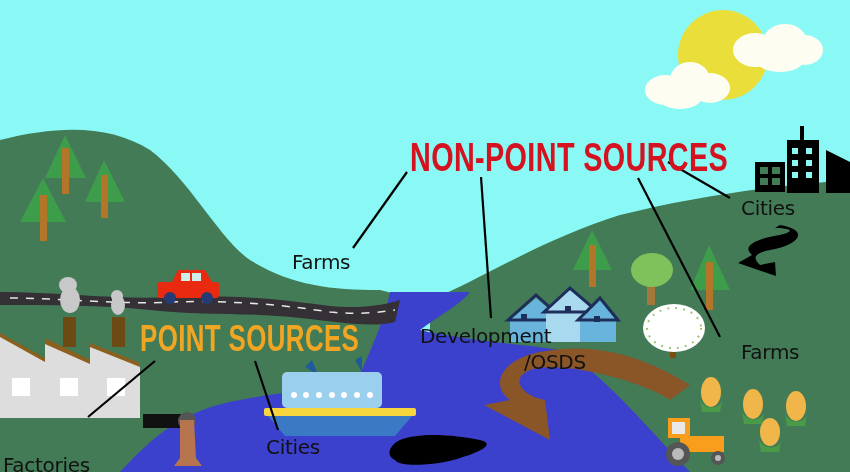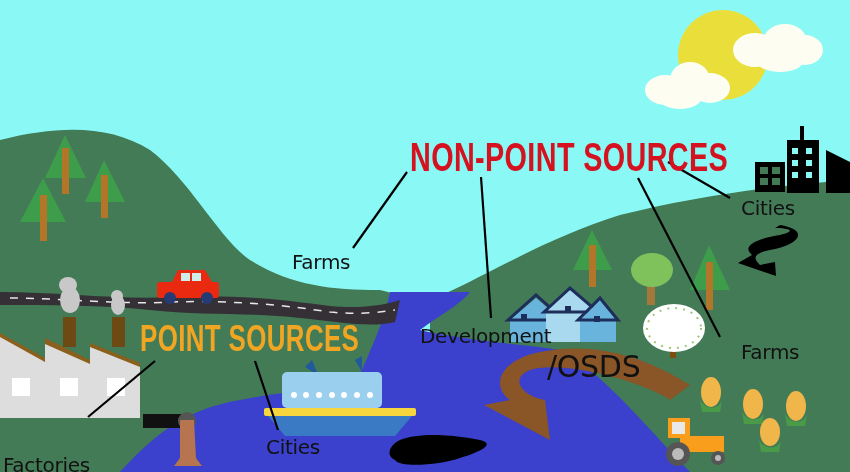--- a/index.html
+++ b/index.html
@@ -198,17 +198,17 @@
     <line x1="155" y1="361" x2="88" y2="417"></line>
     <line x1="255" y1="361" x2="278" y2="430"></line>
   </g>
 </svg>
 
 <div class="head np" style="left:410px;top:137px;">NON-POINT SOURCES</div>
 <div class="head p" style="left:140px;top:321px;">POINT SOURCES</div>
 
 <div class="lbl small" style="left:292px;top:252px;">Farms</div>
 <div class="lbl small" style="left:420px;top:326px;">Development</div>
-<div class="lbl small" style="left:547px;top:352px;font-size:30px;">/OSDS</div>
+<div class="lbl small" style="left:524px;top:352px;font-size:20px;">/OSDS</div>
 <div class="lbl small" style="left:741px;top:198px;">Cities</div>
 <div class="lbl small" style="left:723px;top:342px;margin-left:18px;">Farms</div>
 <div class="lbl small" style="left:3px;top:422px;margin-top:33px;">Factories</div>
 <div class="lbl small" style="left:266px;top:437px;">Cities</div>
 
 </body></html>

